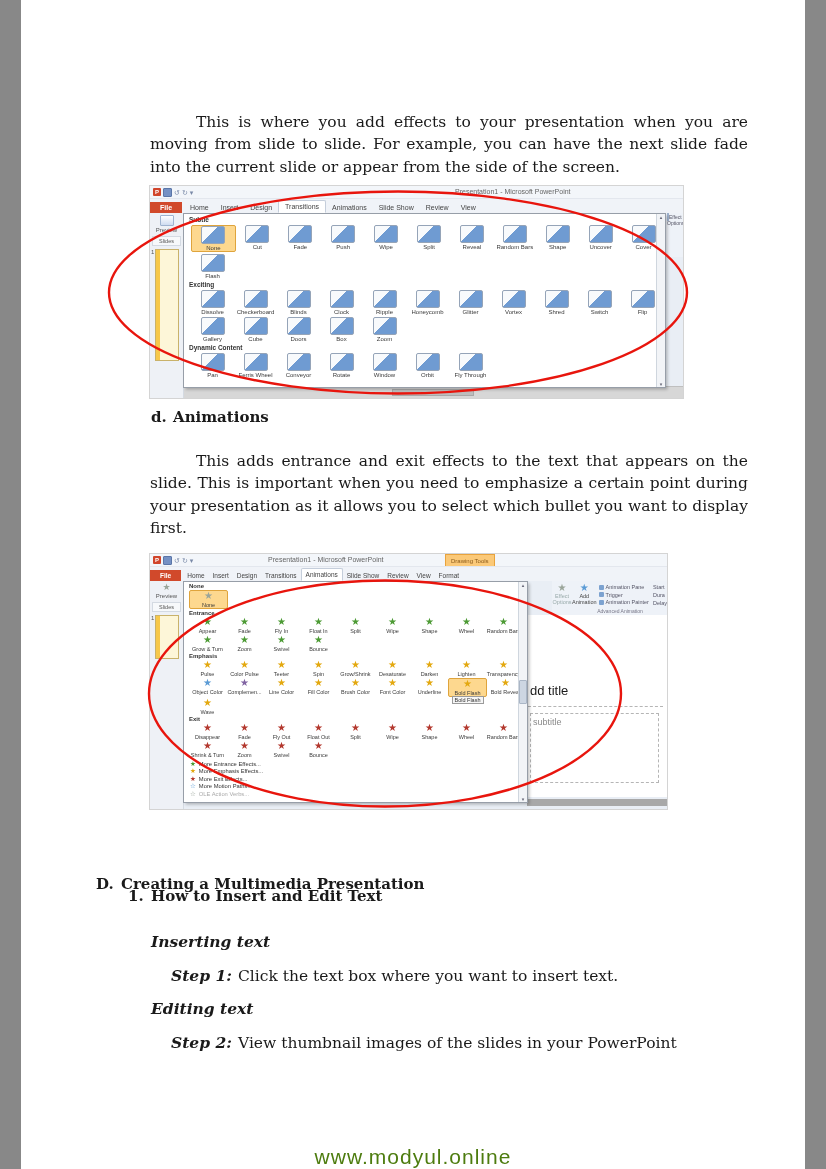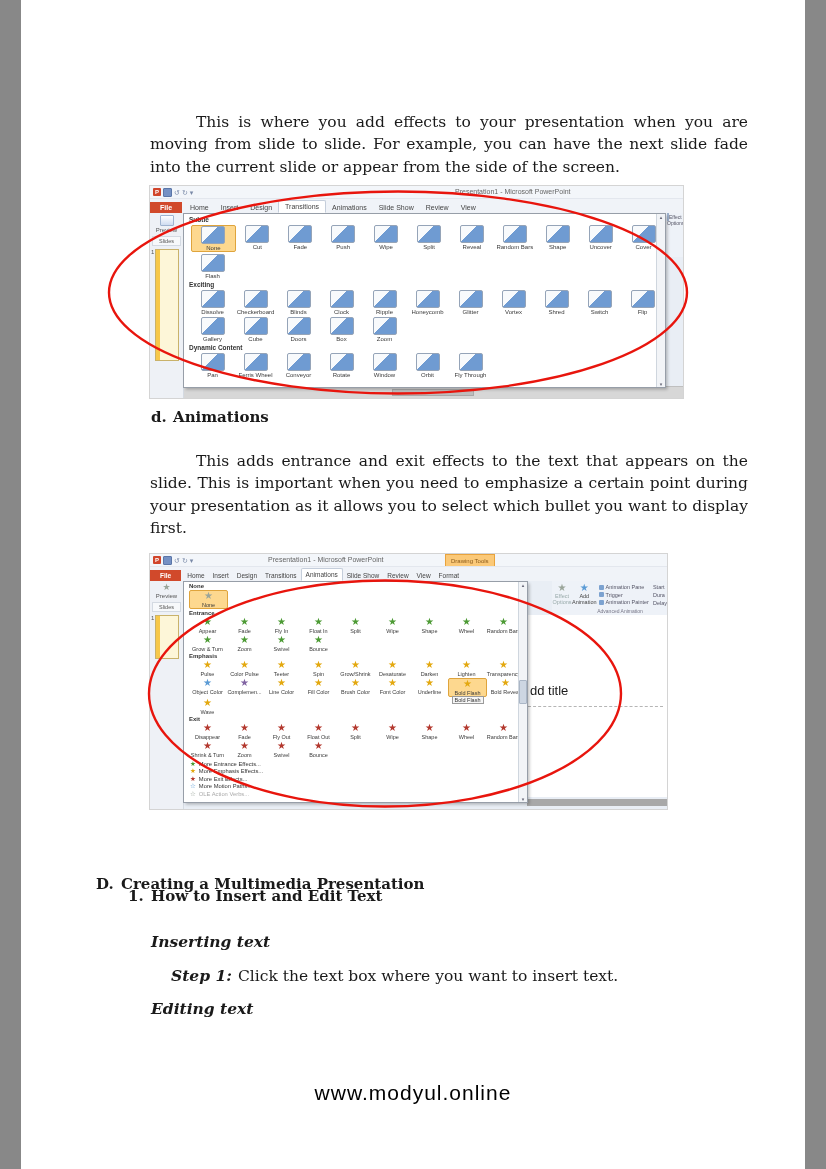--- a/index.html
+++ b/index.html
@@ -18,22 +18,22 @@
   .h-D .mk{width:25px;}
   .h-1 .mk{width:23px;}
   .subhead{position:absolute;font-weight:700;font-style:italic;font-size:15.5px;}
   .sub-ins{left:130px;top:932px;}
   .sub-edit{left:130px;top:999px;}
   .stepline{position:absolute;font-size:15.5px;text-align:center;}
   .step1{left:150px;top:966px;}
   .step2{left:150px;top:1033px;}
   .steplabel{font-weight:700;font-style:italic;margin-right:6px;}
   .pagenum{position:absolute;top:1082px;left:0;width:100%;text-align:center;font-size:13.5px;}
-  .watermark{position:absolute;top:1081px;left:0;width:100%;text-align:center;font-size:21px;
-             color:#000000;font-family:"Liberation Sans",sans-serif;letter-spacing:1px;}
+  .watermark{position:absolute;top:1145px;left:0;width:100%;text-align:center;font-size:21px;
+             color:#4d7c0f;font-family:"Liberation Sans",sans-serif;letter-spacing:1px;}
   
   .shot{position:absolute;background:#fff;border:1px solid #d4d4d4;overflow:hidden;
         font-family:"Liberation Sans",sans-serif;color:#444;}
   .shot1{left:128px;top:185px;width:533px;height:212px;}
   .shot2{left:128px;top:553px;width:517px;height:255px;}
   .titlebar{position:relative;height:12px;background:#f3f6fa;border-bottom:1px solid #e3e7ee;
             display:flex;align-items:center;}
   .qat{display:flex;gap:2px;margin-left:3px;align-items:center;}
   .pp-chip{width:8px;height:8px;background:#d1452b;color:#fff;font-size:6px;font-weight:bold;
            display:flex;align-items:center;justify-content:center;border-radius:1px;}
@@ -408,20 +408,21 @@
       </div>
       <div class="slides-tab">Slides</div>
       <div class="thumbwrap">
         <span class="slide-num">1</span>
         <span class="thumb"></span>
       </div>
     </div>
     <div class="slidearea">
       <div class="sl-title">dd title</div>
       <div class="sl-rule"></div>
+      <div class="sl-subbox">subtitle</div>
     </div>
     <div class="bottombar"></div>
     <div class="gallery">
       <div class="sec-label">None</div>
       <div class="g-row">
           <div class="g-item hl">
             <span class="g-icon star c-gray">★</span>
             <span class="g-label">None</span>
           </div>
         </div>
@@ -664,16 +665,19 @@
     <span class="mk">D.</span><span>Creating a Multimedia Presentation</span>
   </div>
   <div class="hd h-1">
     <span class="mk">1.</span><span>How to Insert and Edit Text</span>
   </div>
   <div class="subhead sub-ins">Inserting text</div>
   <div class="stepline step1">
     <span class="steplabel">Step 1:</span><span>Click the text box where you want to insert text.</span>
   </div>
   <div class="subhead sub-edit">Editing text</div>
+  <div class="stepline step2">
+    <span class="steplabel">Step 2:</span><span>View thumbnail images of the slides in your PowerPoint</span>
+  </div>
 
   <div class="watermark">www.modyul.online</div>
 
 </div>
 
 </body></html>

